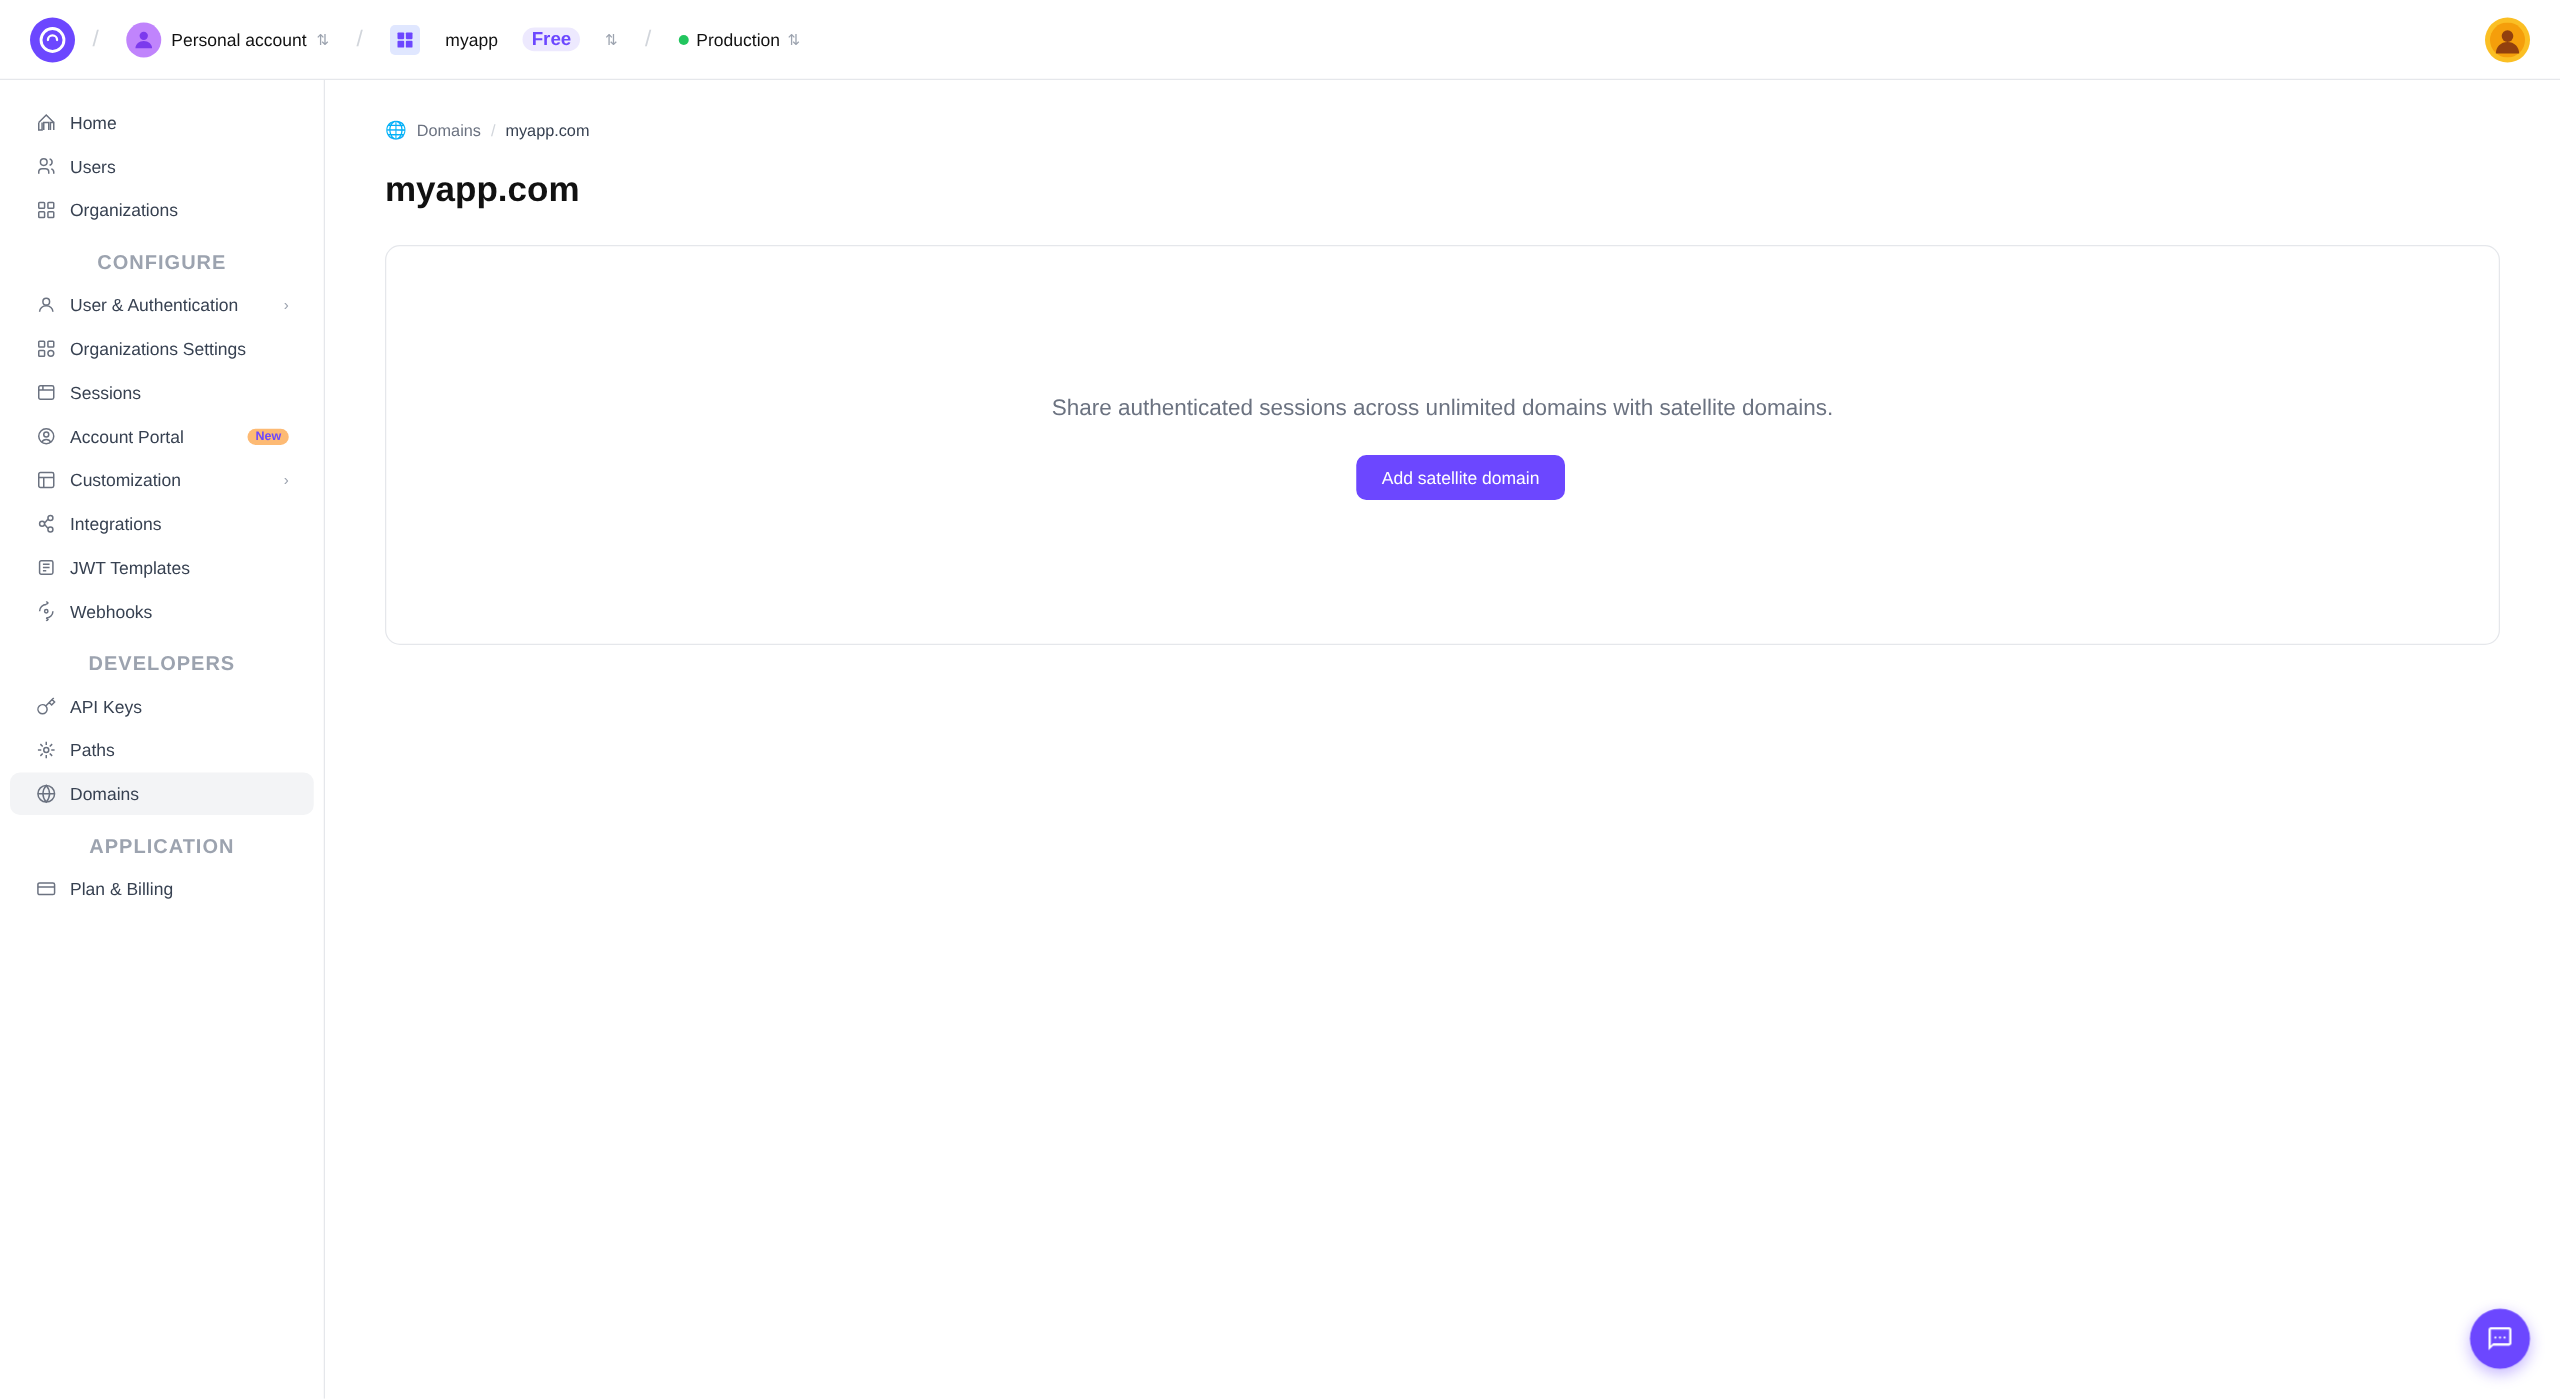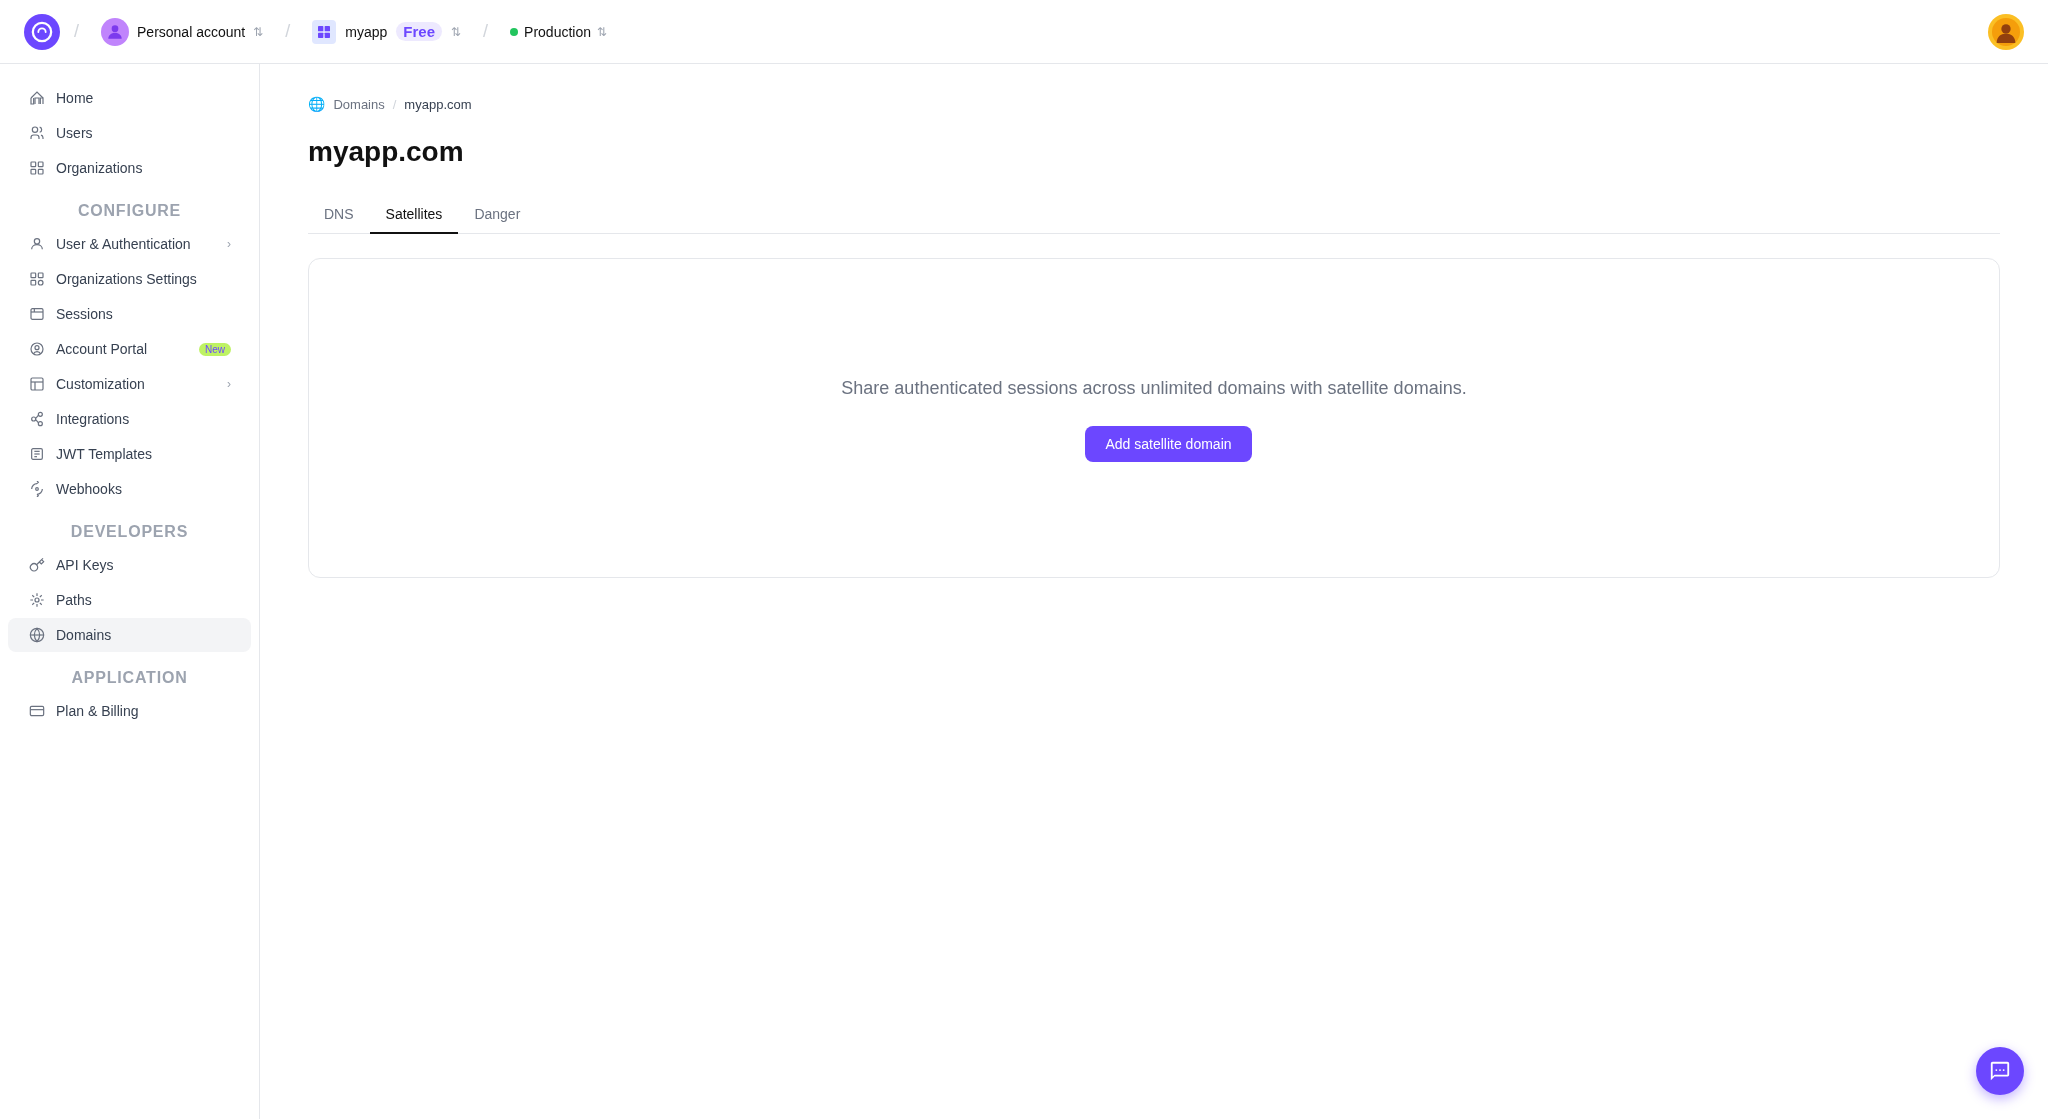--- a/index.html
+++ b/index.html
@@ -23,21 +23,21 @@
       padding: 4px 8px; border-radius: 8px;
     }
     .account-avatar {
       width: 28px; height: 28px; border-radius: 50%; background: #c084fc;
       overflow: hidden; display: flex; align-items: center; justify-content: center;
     }
     .account-avatar svg { width: 20px; height: 20px; fill: #7c3aed; }
     .account-name { font-size: 14px; font-weight: 500; color: #111; }
     .chevron-updown { color: #9ca3af; font-size: 12px; }
     .topnav-app {
-      display: flex; align-items: center; gap: 9px; cursor: pointer;
+      display: flex; align-items: center; gap: 20px; cursor: pointer;
       padding: 4px 8px; border-radius: 8px;
     }
     .app-icon {
       width: 24px; height: 24px; background: #e0e7ff; border-radius: 4px;
       display: flex; align-items: center; justify-content: center; font-size: 12px;
     }
     .app-name { font-size: 14px; font-weight: 500; color: #111; }
     .badge-free {
       background: #ede9fe; color: #6c47ff; font-size: 15px; font-weight: 600;
       padding: 1px 7px; border-radius: 20px;
@@ -71,21 +71,21 @@
     .sidebar-item {
       display: flex; align-items: center; gap: 10px;
       padding: 8px 20px; cursor: pointer; border-radius: 8px; margin: 1px 8px;
       color: #374151; font-size: 14px; font-weight: 400;
     }
     .sidebar-item.active { background: #f3f4f6; font-weight: 500; }
     .sidebar-icon { width: 18px; height: 18px; display: flex; align-items: center; justify-content: center; color: #6b7280; flex-shrink: 0; }
     .sidebar-item-label { flex: 1; }
     .sidebar-chevron { color: #9ca3af; font-size: 12px; }
     .badge-new {
-      background: #bef264; color: #6c47ff; font-size: 10px; font-weight: 400;
+      background: #fdba74; color: #6c47ff; font-size: 10px; font-weight: 700;
       padding: 1px 6px; border-radius: 20px;
     }
 
     
     .main { flex: 1; overflow-y: auto; padding: 32px 48px; background: #fff; }
     .breadcrumb {
       display: flex; align-items: center; gap: 8px; color: #6b7280;
       font-size: 13px; margin-bottom: 24px;
     }
     .breadcrumb-icon { font-size: 14px; }
@@ -373,25 +373,20 @@
 
     <div class="breadcrumb">
       <span class="breadcrumb-icon">🌐</span>
       <span class="breadcrumb-parent" style="cursor:pointer;">Domains</span>
       <span class="breadcrumb-sep">/</span>
       <span class="breadcrumb-current">myapp.com</span>
     </div>
 
     <h1 class="page-title">myapp.com</h1>
 
-    <div class="tabs">
-      <div class="tab-item">DNS</div>
-      <div class="tab-item active">Satellites</div>
-      <div class="tab-item">Danger</div>
-    </div>
 
     <div class="content-card">
       <div class="empty-state">
         <div class="empty-state-desc">Share authenticated sessions across unlimited domains with satellite domains.</div>
         <button class="btn-primary">Add satellite domain</button>
       </div>
     </div>
 
   </main>
 </div>

